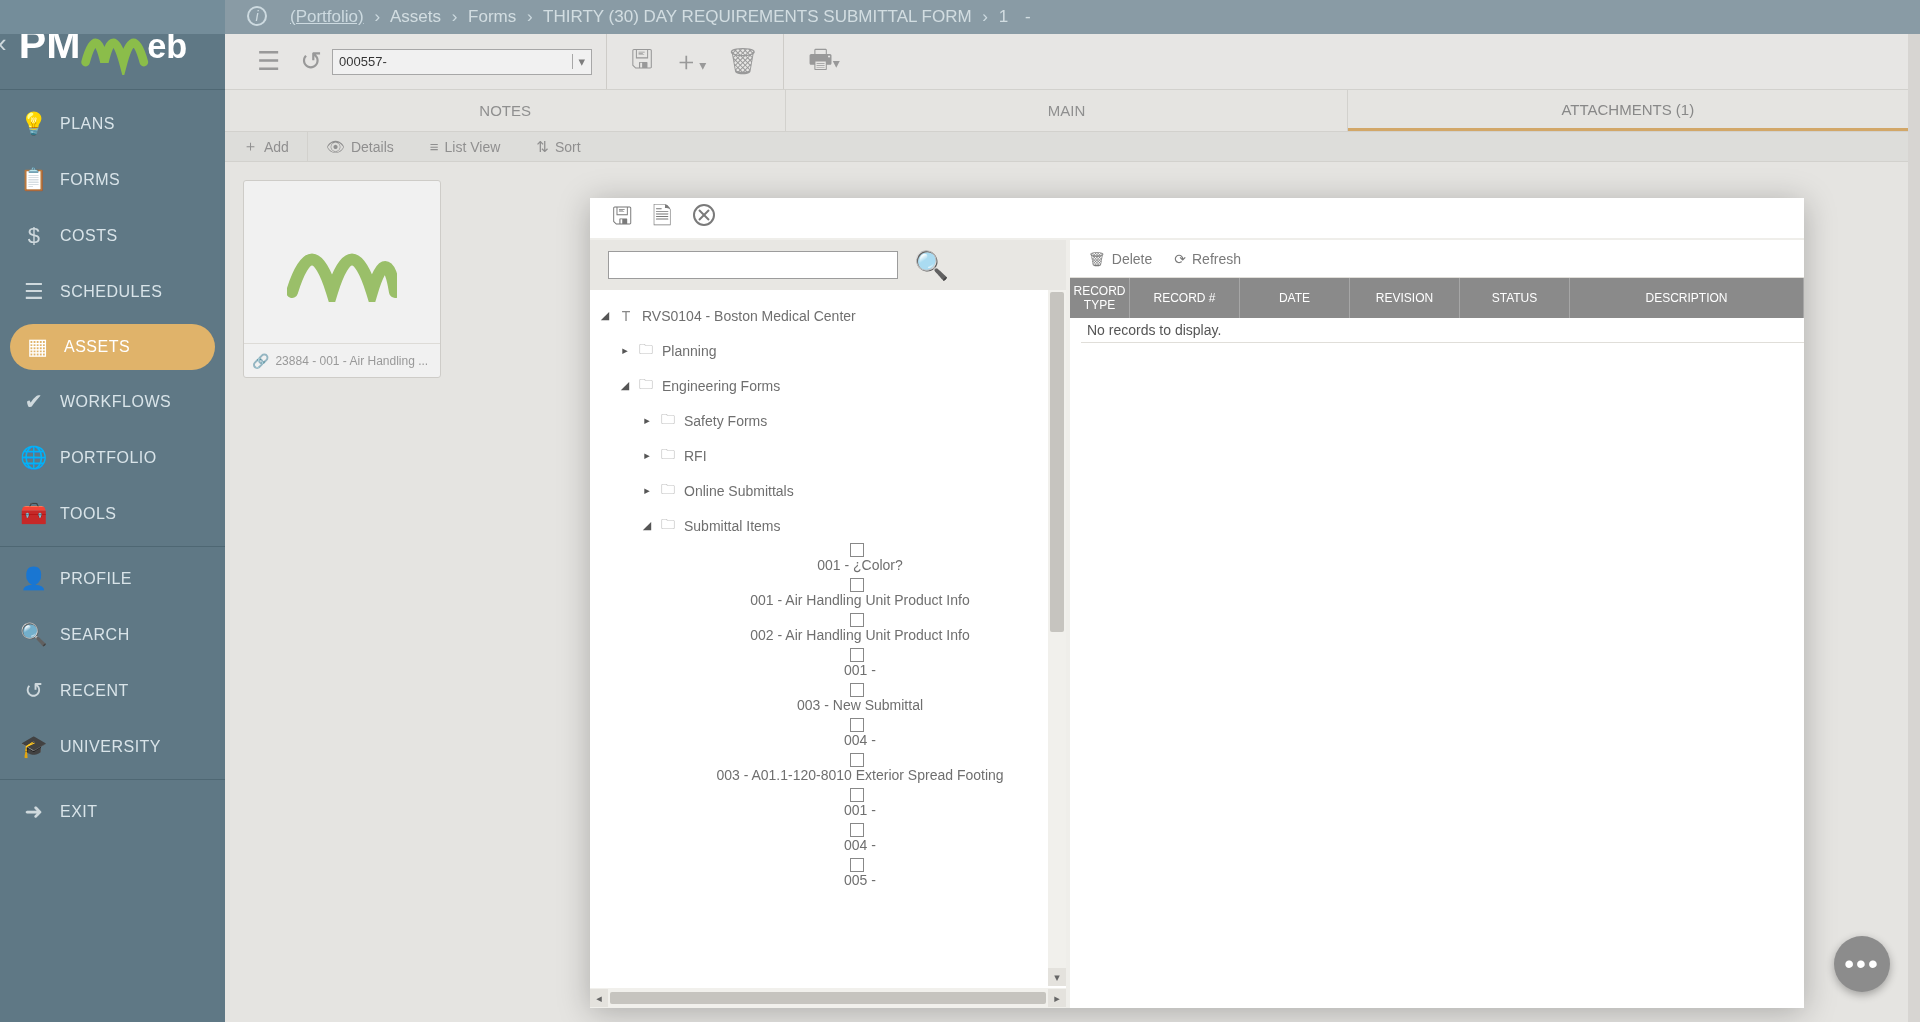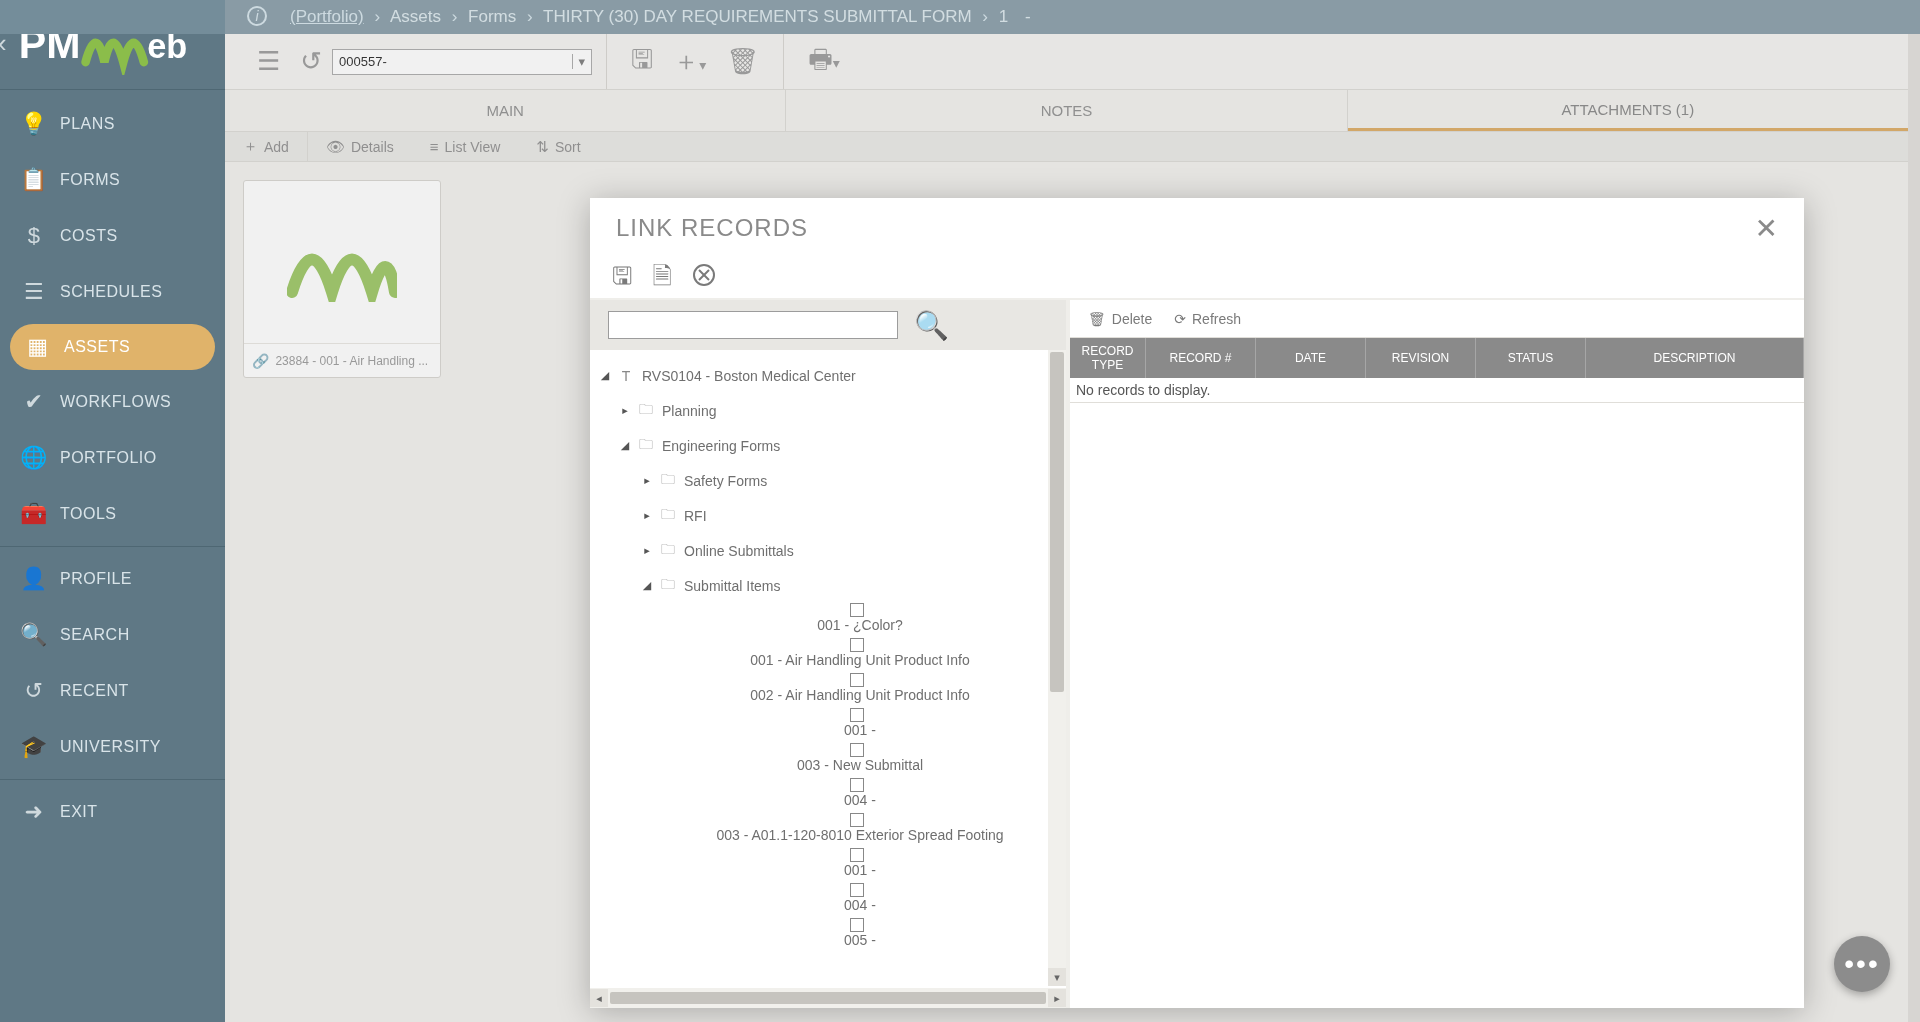--- a/index.html
+++ b/index.html
@@ -77,21 +77,21 @@
 .treewrap .hscroll { position:absolute; left:0; right:0; bottom:0; height:20px; background:#f1f0ec; display:flex; align-items:center; }
 .treewrap .hscroll .harr { width:18px; height:18px; background:#e4e2dd; display:flex; align-items:center; justify-content:center; font-size:11px; color:#666; cursor:pointer;}
 .treewrap .hscroll .htrack { flex:1; height:12px; margin:0 2px; background:#c6c4bf; border-radius:2px; }
 
 
 .gridpanel { flex:1; display:flex; flex-direction:column; }
 .gridtool { height:38px; background:#fff; border-bottom:1px solid #e0ded9; display:flex; align-items:center; gap:22px; padding:0 18px; font-size:14px; color:#7a7a7a; }
 .gridtool .gtbtn { display:flex; align-items:center; gap:6px; cursor:pointer; }
 .gridhead { display:flex; background:#8a8a8a; color:#fff; font-size:12px; height:40px; }
 .gridhead div { border-right:1px solid #a6a6a6; display:flex; align-items:center; justify-content:center; text-align:center; padding:0 4px; }
-.gridbody { flex:1; background:#fff; }
+.gridbody { flex:1; background:#fff;padding-left:11px; }
 .gridbody .empty { font-size:14px; color:#555; padding:4px 6px; border-bottom:1px solid #e0ded9; }
 
 
 .fab { position:absolute; right:30px; bottom:30px; width:56px; height:56px; border-radius:50%; background:#8c8c8c; display:flex; align-items:center; justify-content:center; color:#fff; font-size:28px; box-shadow:0 3px 8px rgba(0,0,0,.3); cursor:pointer; letter-spacing:2px;}
 
 
 .pagescroll { position:absolute; right:0; top:0; width:16px; height:1022px; background:#dcdad6; }
 .pagescroll .pthumb { position:absolute; left:2px; right:2px; top:2px; height:22px; background:#a8a6a2; border-radius:2px; }
 
 </style>
@@ -205,22 +205,22 @@
     <span class="tool-btn">🖫</span>
     <span class="tool-btn">＋<span style="font-size:14px;">▾</span></span>
     <span class="tool-btn">🗑</span>
   </div>
   <div class="tool-group" style="border-right:none;">
     <span class="tool-btn">🖶<span style="font-size:14px;">▾</span></span>
   </div>
 </div>
 
 <div class="tabs">
+  <div class="tab">NOTES</div>
   <div class="tab">MAIN</div>
-  <div class="tab">NOTES</div>
   <div class="tab active">ATTACHMENTS (1)</div>
 </div>
 
 <div class="subtool">
   <div class="sbtn">
       <span class="ic">＋</span>
       <span>Add</span>
     </div>
   <div class="sbtn" style="border-right:none;">
       <span class="ic">👁</span>
@@ -246,24 +246,20 @@
     <div class="foot">
       <span class="link-ic">🔗</span>
       <span>23884 - 001 - Air Handling ...</span>
     </div>
   </div>
 </div>
 
 <div class="mask"></div>
 
 <div class="modal">
-  <div class="modal-head">
-    <h2>LINK RECORDS</h2>
-    <span class="close">✕</span>
-  </div>
   <div class="modal-tool">
     <span class="mtbtn">🖫</span>
     <span class="mtbtn">🗎</span>
     <span class="mtbtn">
       <svg width="24" height="24">
           <circle cx="12" cy="12" r="10" fill="none" stroke="#7a7a7a" stroke-width="2"></circle>
           <line x1="7" y1="7" x2="17" y2="17" stroke="#7a7a7a" stroke-width="2"></line>
           <line x1="17" y1="7" x2="7" y2="17" stroke="#7a7a7a" stroke-width="2"></line>
         </svg>
     </span>
@@ -381,21 +377,21 @@
         <div class="gtbtn">
             <span>🗑</span>
             <span>Delete</span>
           </div>
         <div class="gtbtn">
             <span>⟳</span>
             <span>Refresh</span>
           </div>
       </div>
       <div class="gridhead">
-        <div style="width:76px">RECORD TYPE</div>
+        <div style="width:60px">RECORD TYPE</div>
         <div style="width:110px">RECORD #</div>
         <div style="width:110px">DATE</div>
         <div style="width:110px">REVISION</div>
         <div style="width:110px">STATUS</div>
         <div style="flex:1">DESCRIPTION</div>
       </div>
       <div class="gridbody">
         <div class="empty">No records to display.</div>
       </div>
     </div>

